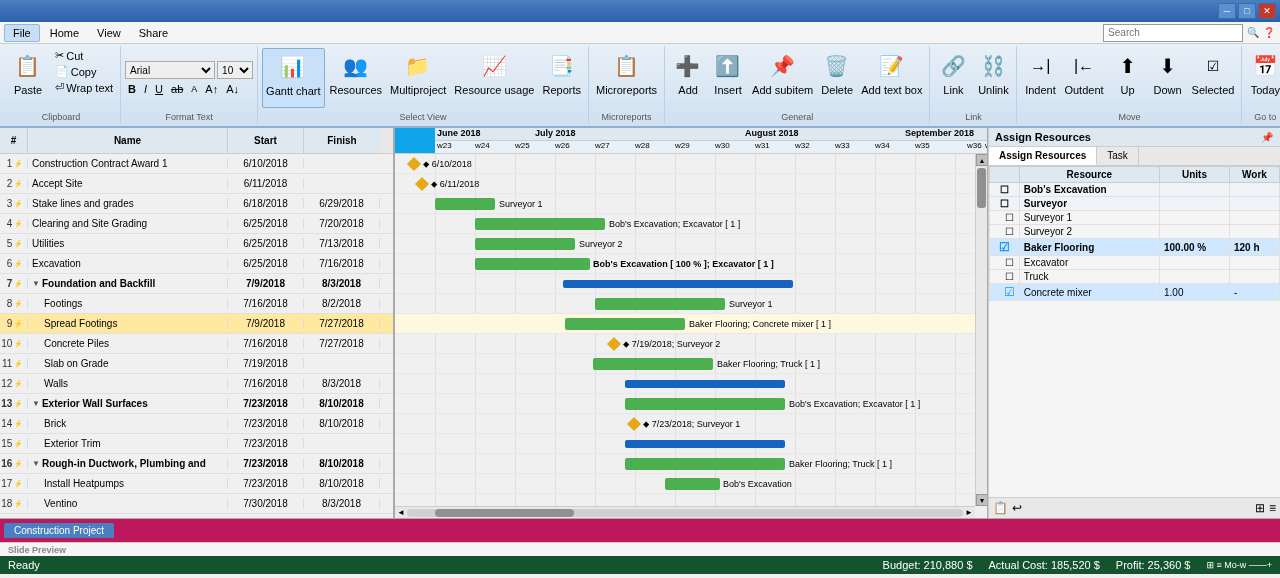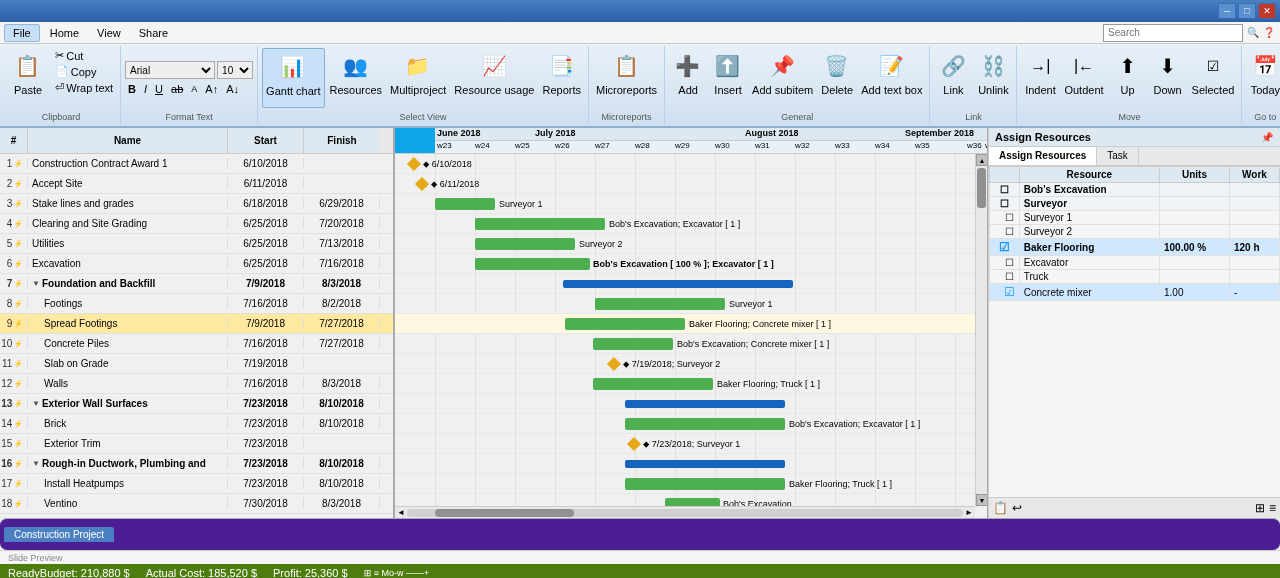--- a/index.html
+++ b/index.html
@@ -335,27 +335,28 @@
       background: #e0e0e0;
     }
 
     .panel-pin {
       font-size: 10px;
       cursor: pointer;
     }
 
     
     .ready-bar {
-      background: #4d7c0f;
+      background: #14532d;
       color: white;
       height: 18px;
       display: flex;
       align-items: center;
       padding: 0 8px;
       font-size: 10px;
+      justify-content: space-between;
     }
     .ready-left { display: flex; gap: 4px; align-items: center; }
     .ready-right { display: flex; gap: 16px; align-items: center; }
 
     .panel-bottom-icons {
       display: flex;
       justify-content: space-between;
       padding: 3px 4px;
       border-top: 1px solid #ccc;
       background: #e8e8e8;
@@ -752,24 +753,20 @@
       <div class="chart-row" style="height:20px;">
         <div class="gantt-bar bar-green" style="left:200px;width:130px;"></div>
         <span class="bar-label" style="left:334px;">Surveyor 1</span>
       </div>
 
       <div class="chart-row" style="height:20px;background:#fff8e0;">
         <div class="gantt-bar bar-green" style="left:170px;width:120px;"></div>
         <span class="bar-label" style="left:294px;">Baker Flooring; Concrete mixer [ 1 ]</span>
       </div>
 
-      <div class="chart-row" style="height:20px;">
-        <div class="gantt-bar bar-green" style="left:198px;width:80px;"></div>
-        <span class="bar-label" style="left:282px;">Bob's Excavation; Concrete mixer [ 1 ]</span>
-      </div>
 
       <div class="chart-row" style="height:20px;">
         <div class="diamond" style="left:214px;"></div>
         <span style="position:absolute;left:228px;font-size:9px;top:5px;">⬥ 7/19/2018; Surveyor 2</span>
       </div>
 
       <div class="chart-row" style="height:20px;">
         <div class="gantt-bar bar-green" style="left:198px;width:120px;"></div>
         <span class="bar-label" style="left:322px;">Baker Flooring; Truck [ 1 ]</span>
       </div>
@@ -895,25 +892,25 @@
         <span style="cursor:pointer;font-size:12px;">↩</span>
       </div>
       <div style="display:flex;gap:4px;">
         <span style="cursor:pointer;font-size:12px;">⊞</span>
         <span style="cursor:pointer;font-size:12px;">≡</span>
       </div>
     </div>
   </div>
 </div>
 
-<div style="background:#4c1d95;height:32px;display:flex;align-items:center;border-top:1px solid #aaa;border-radius:7px;">
+<div style="background:#be185d;height:24px;display:flex;align-items:center;border-top:1px solid #aaa;">
   <div style="background:#4a7fc1;color:white;padding:2px 10px;font-size:10px;margin-left:4px;border-radius:2px 2px 0 0;">Construction Project</div>
 </div>
 <div style="background:#f5f5f5;height:14px;display:flex;align-items:center;padding-left:8px;border-top:1px solid #ccc;">
-  <span style="font-size:9px;color:#888;">Slide Preview</span>
+  <span style="font-size:9px;color:#888;font-weight:bold;">Slide Preview</span>
 </div>
 
 <div class="ready-bar">
   <div class="ready-left">
     <span>Ready</span>
   </div>
   <div class="ready-right">
     <span>Budget: 210,880 $</span>
     <span>Actual Cost: 185,520 $</span>
     <span>Profit: 25,360 $</span>

